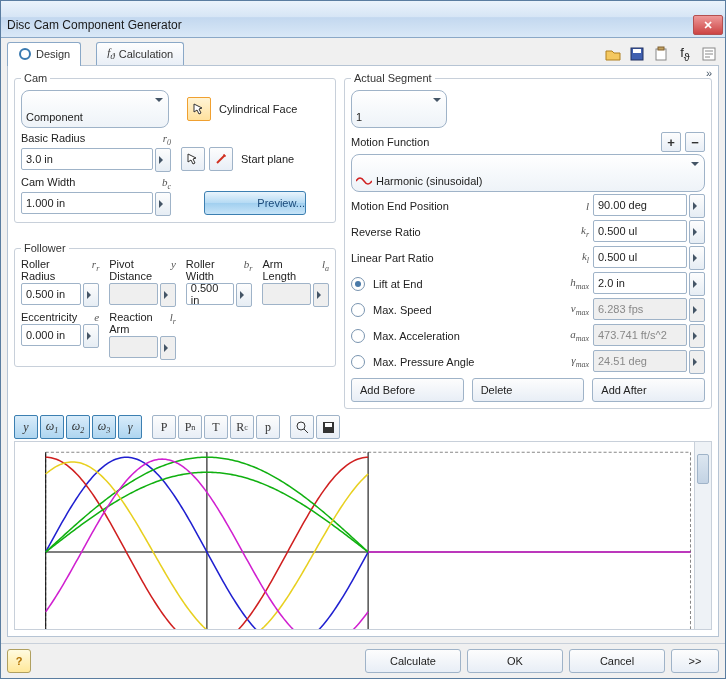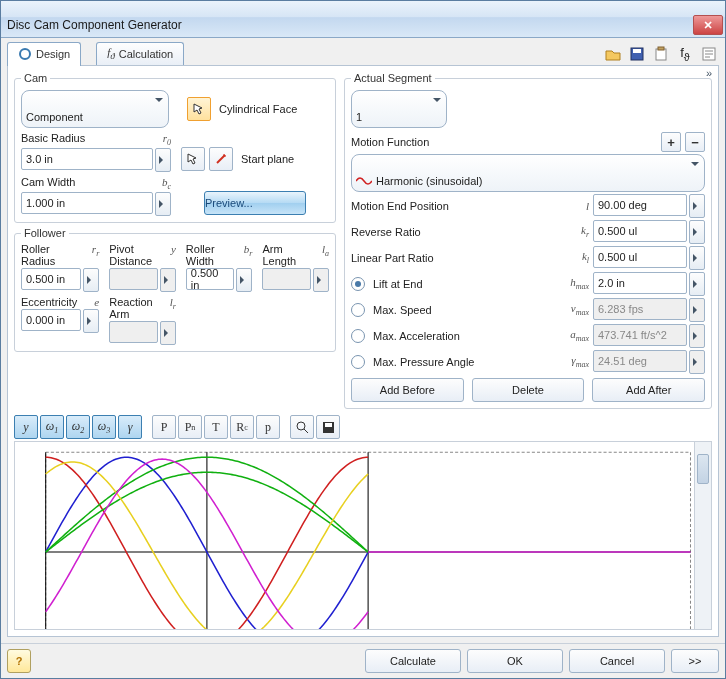--- a/index.html
+++ b/index.html
@@ -10,41 +10,41 @@
 .content{flex:1;padding:4px 6px 6px 6px;display:flex;flex-direction:column;background:#f0f0f0;min-height:0}
 .toprow{display:flex;align-items:flex-end}
 .tabs{display:flex;gap:16px}
 .tab{border:1px solid #8aa8c7;border-bottom:none;padding:3px 10px 4px 10px;background:linear-gradient(#fefefe,#e8eef6);border-radius:3px 3px 0 0;margin-right:-1px;display:flex;align-items:center;gap:4px;color:#333}
 .tab.active{background:#fff;position:relative;z-index:2;padding-top:4px;padding-bottom:5px}
 .tab .fx{font-style:italic;font-family:"Times New Roman",serif}
 .topicons{margin-left:auto;display:flex;gap:4px;padding-bottom:2px}
 .ticon{width:18px;height:18px;border:1px solid transparent;display:flex;align-items:center;justify-content:center}
 .panel{flex:1;border:1px solid #b6c4d4;background:#fff;padding:6px;display:flex;flex-direction:column;min-height:0;margin-top:-1px}
 .cols{display:flex;gap:8px}
-.col{display:flex;flex-direction:column;gap:4px}
+.col{display:flex;flex-direction:column;gap:19px}
 .col.left{width:322px}
 .col.right{flex:1}
 fieldset{border:1px solid #c8d0da;border-radius:3px;margin:0;padding:4px 6px 6px 6px}
 legend{padding:0 3px;color:#333}
 .row{display:flex;align-items:center;gap:4px;margin-top:2px}
 .lbl{flex:0 0 auto}
 .sym{width:22px;text-align:right;color:#555;font-family:"Times New Roman",serif;font-style:italic}
 .sym sub{font-size:8px}
 .combo{height:20px;border:1px solid #9fb3c8;background:linear-gradient(#fff,#eef3f8);padding:16px 18px 0 4px;position:relative;display:flex;align-items:center;border-radius:8px}
 .combo::after{content:"";position:absolute;right:5px;top:7px;border:4px solid transparent;border-top-color:#456}
 .numbox{height:20px;border:1px solid #9fb3c8;background:#fff;padding:0 4px;display:flex;align-items:center;border-radius:2px}
 .arrowbtn{width:14px;height:22px;border:1px solid #9fb3c8;background:linear-gradient(#fdfdfd,#e6edf4);display:flex;align-items:center;justify-content:center;border-radius:2px}
 .arrowbtn span{display:block;border:4px solid transparent;border-left-color:#456}
 .iconbtn{width:22px;height:22px;border:1px solid #9fb3c8;background:linear-gradient(#fdfdfd,#e8eef6);display:flex;align-items:center;justify-content:center;border-radius:2px}
 .iconbtn.sel{border-color:#f0a030;background:linear-gradient(#fff4d6,#ffe19e)}
 .iconbtn svg{width:14px;height:14px}
-.previewbtn{width:100px;height:22px;border:1px solid #3c7fb1;background:linear-gradient(#e9f4fc,#b6dbf4 49%,#a0cfef 50%,#c7e4f8);border-radius:3px;display:flex;align-items:center;justify-content:flex-start;color:#1a4a7a}
+.previewbtn{width:100px;height:22px;border:1px solid #3c7fb1;background:linear-gradient(#e9f4fc,#b6dbf4 49%,#a0cfef 50%,#c7e4f8);border-radius:3px;display:flex;align-items:center;justify-content:flex-end;color:#1a4a7a}
 .radio{width:12px;height:12px;border:1px solid #7a95b0;border-radius:50%;background:#fff;display:inline-flex;align-items:center;justify-content:center;margin-right:4px}
 .radio.on::after{content:"";width:6px;height:6px;background:#4a7aa8;border-radius:50%}
-.btn{height:22px;border:1px solid #9fb3c8;background:linear-gradient(#fdfdfd,#e8eef6);border-radius:3px;display:flex;align-items:center;justify-content:center;padding:0 8px}
+.btn{height:22px;border:1px solid #9fb3c8;background:linear-gradient(#fdfdfd,#e8eef6);border-radius:3px;display:flex;align-items:center;justify-content:flex-start;padding:0 8px}
 .sqbtn{width:18px;height:18px;border:1px solid #9fb3c8;background:linear-gradient(#fdfdfd,#e8eef6);border-radius:2px;display:flex;align-items:center;justify-content:center;font-weight:bold;font-size:13px;color:#333}
 .graph-toolbar{display:flex;gap:2px;margin-top:6px}
 .gbtn{width:22px;height:22px;border:1px solid #9fb3c8;background:linear-gradient(#fdfdfd,#e8eef6);border-radius:2px;display:flex;align-items:center;justify-content:center;font-family:"Times New Roman",serif;font-size:12px;color:#333}
 .gbtn.active{border-color:#3c7fb1;background:linear-gradient(#d9ecfa,#aed5f0)}
 .gbtn .w{font-style:italic}
 .gbtn sub{font-size:8px}
 .graph-area{flex:1;border:1px solid #c8d0da;margin-top:2px;position:relative;background:#fff;min-height:0;overflow:hidden}
 .graph-area svg{position:absolute;inset:0}
 .vscroll{width:16px;position:absolute;right:0;top:0;bottom:0;background:#eef2f6;border-left:1px solid #c8d0da}
 .vscroll .thumb{position:absolute;left:2px;right:2px;top:12px;height:28px;background:linear-gradient(#dce6f0,#c3d3e4);border:1px solid #9fb3c8;border-radius:2px}

